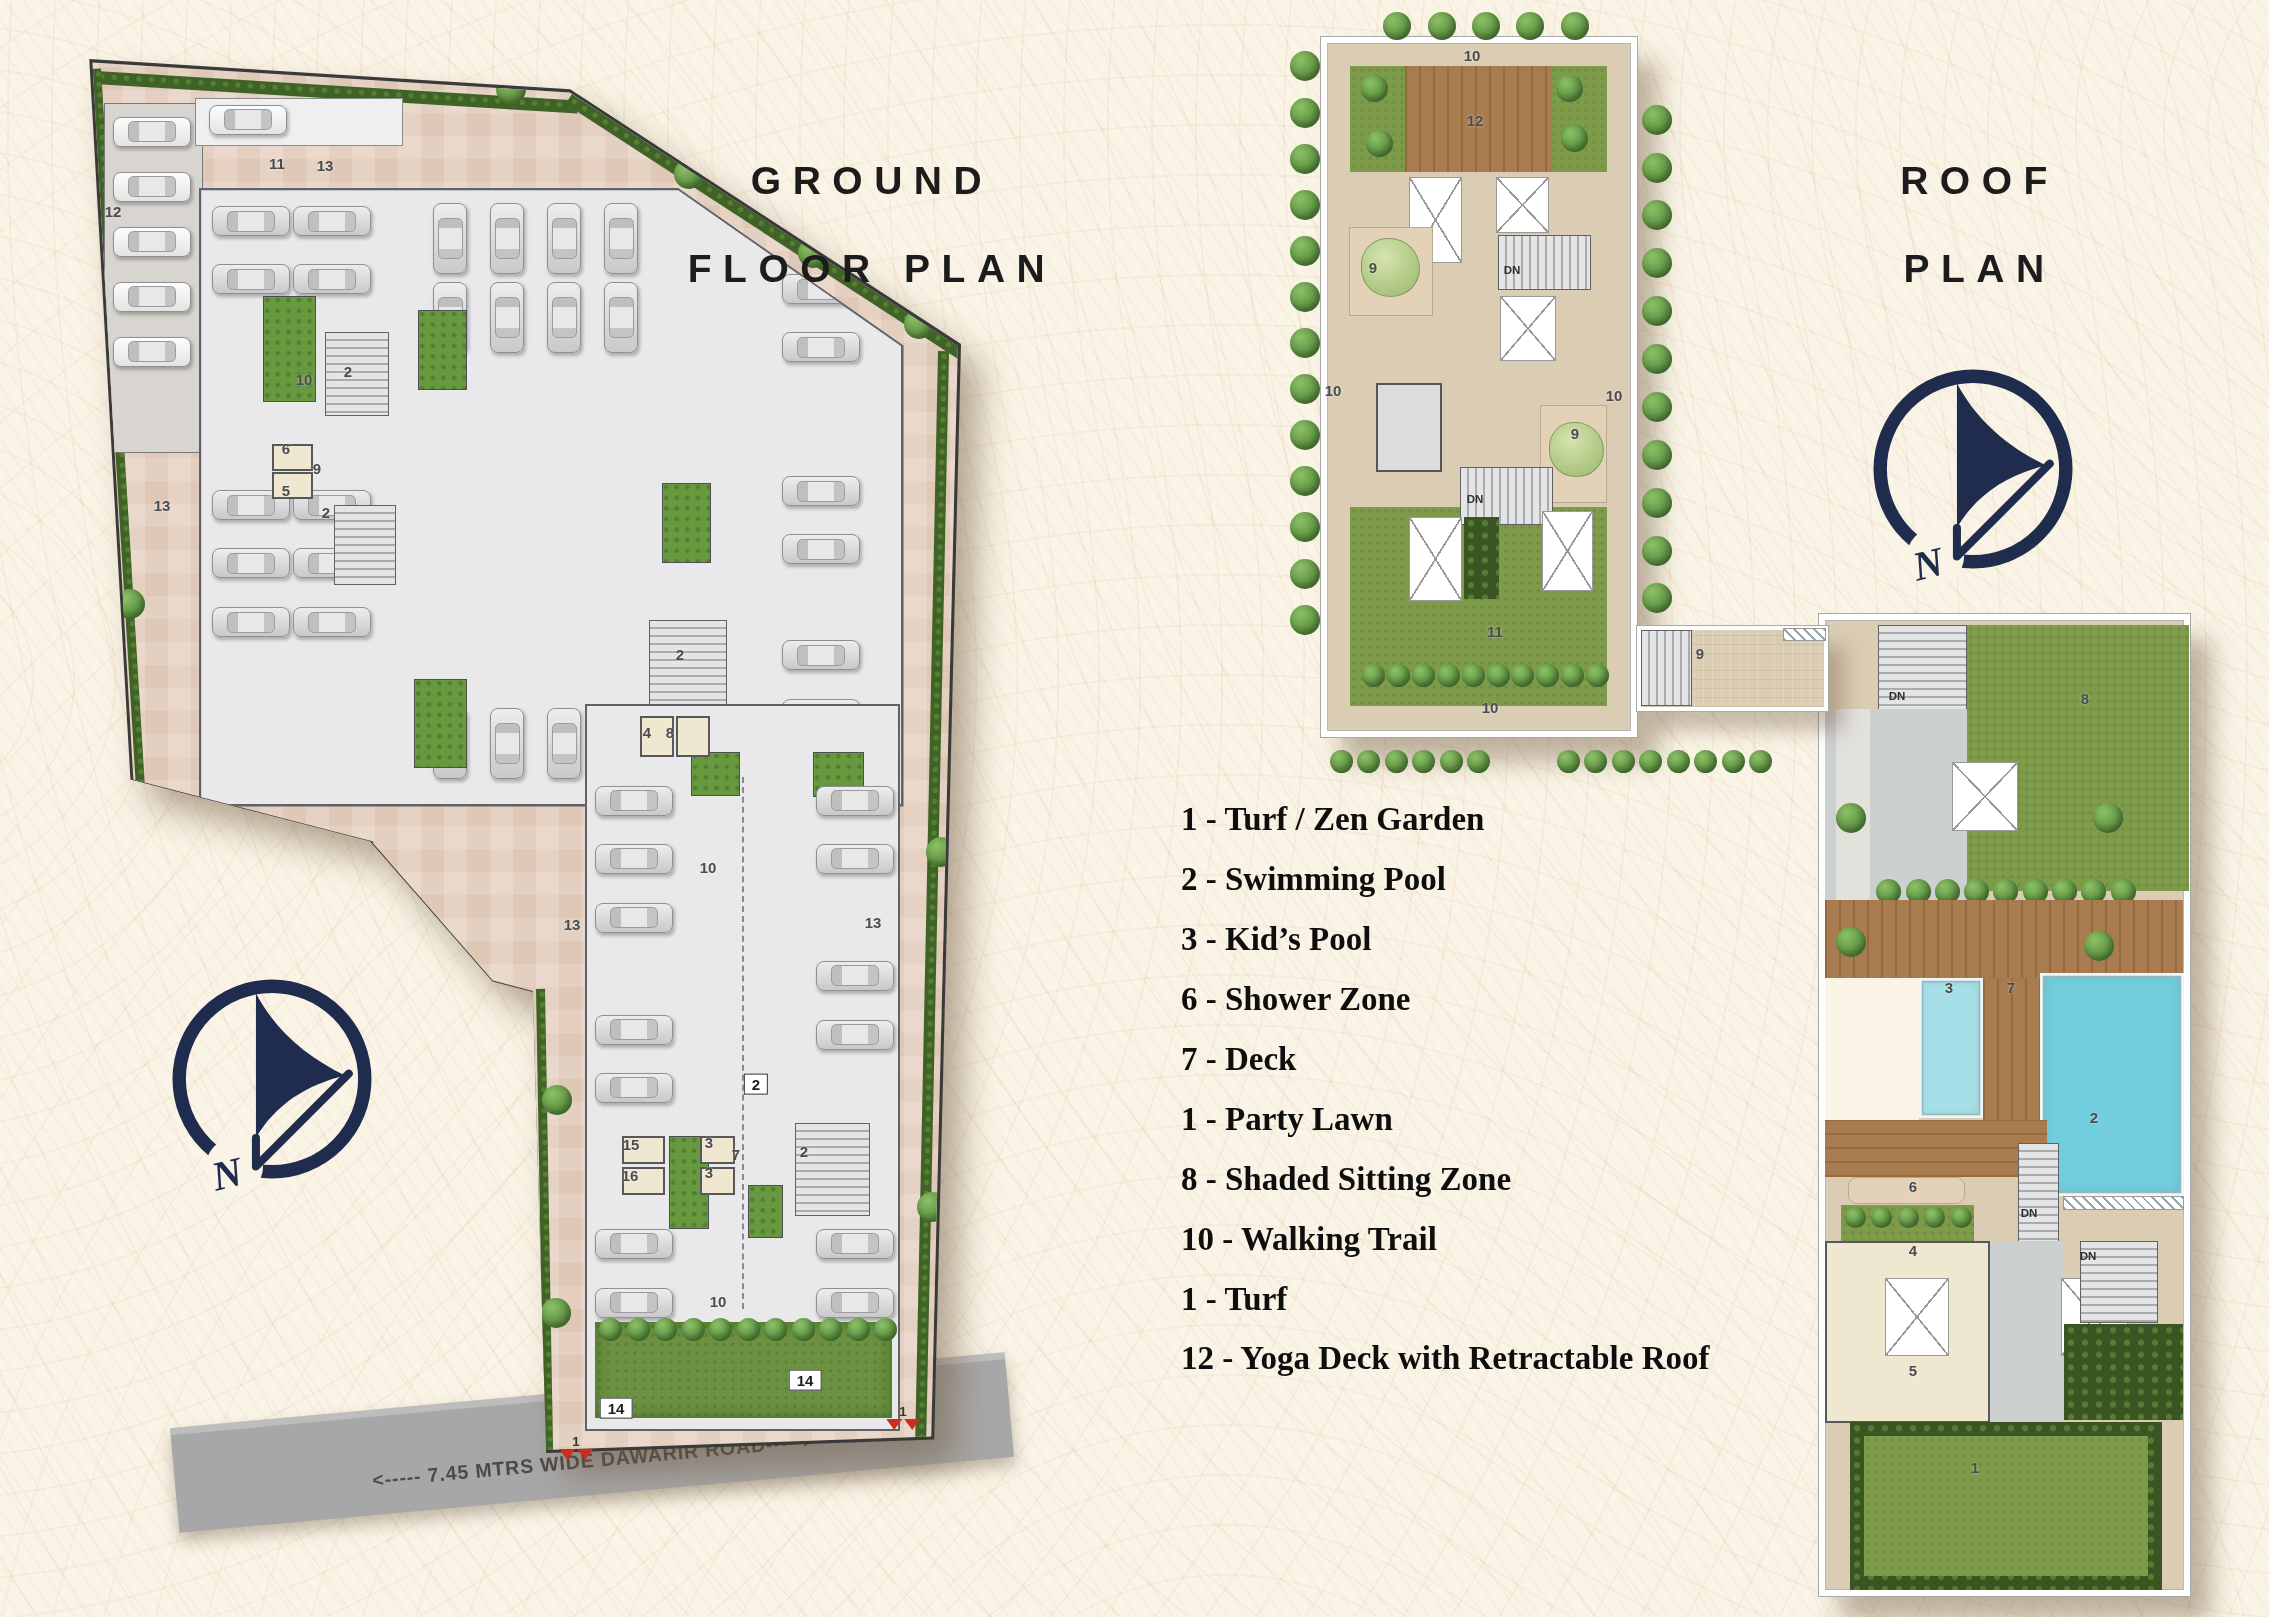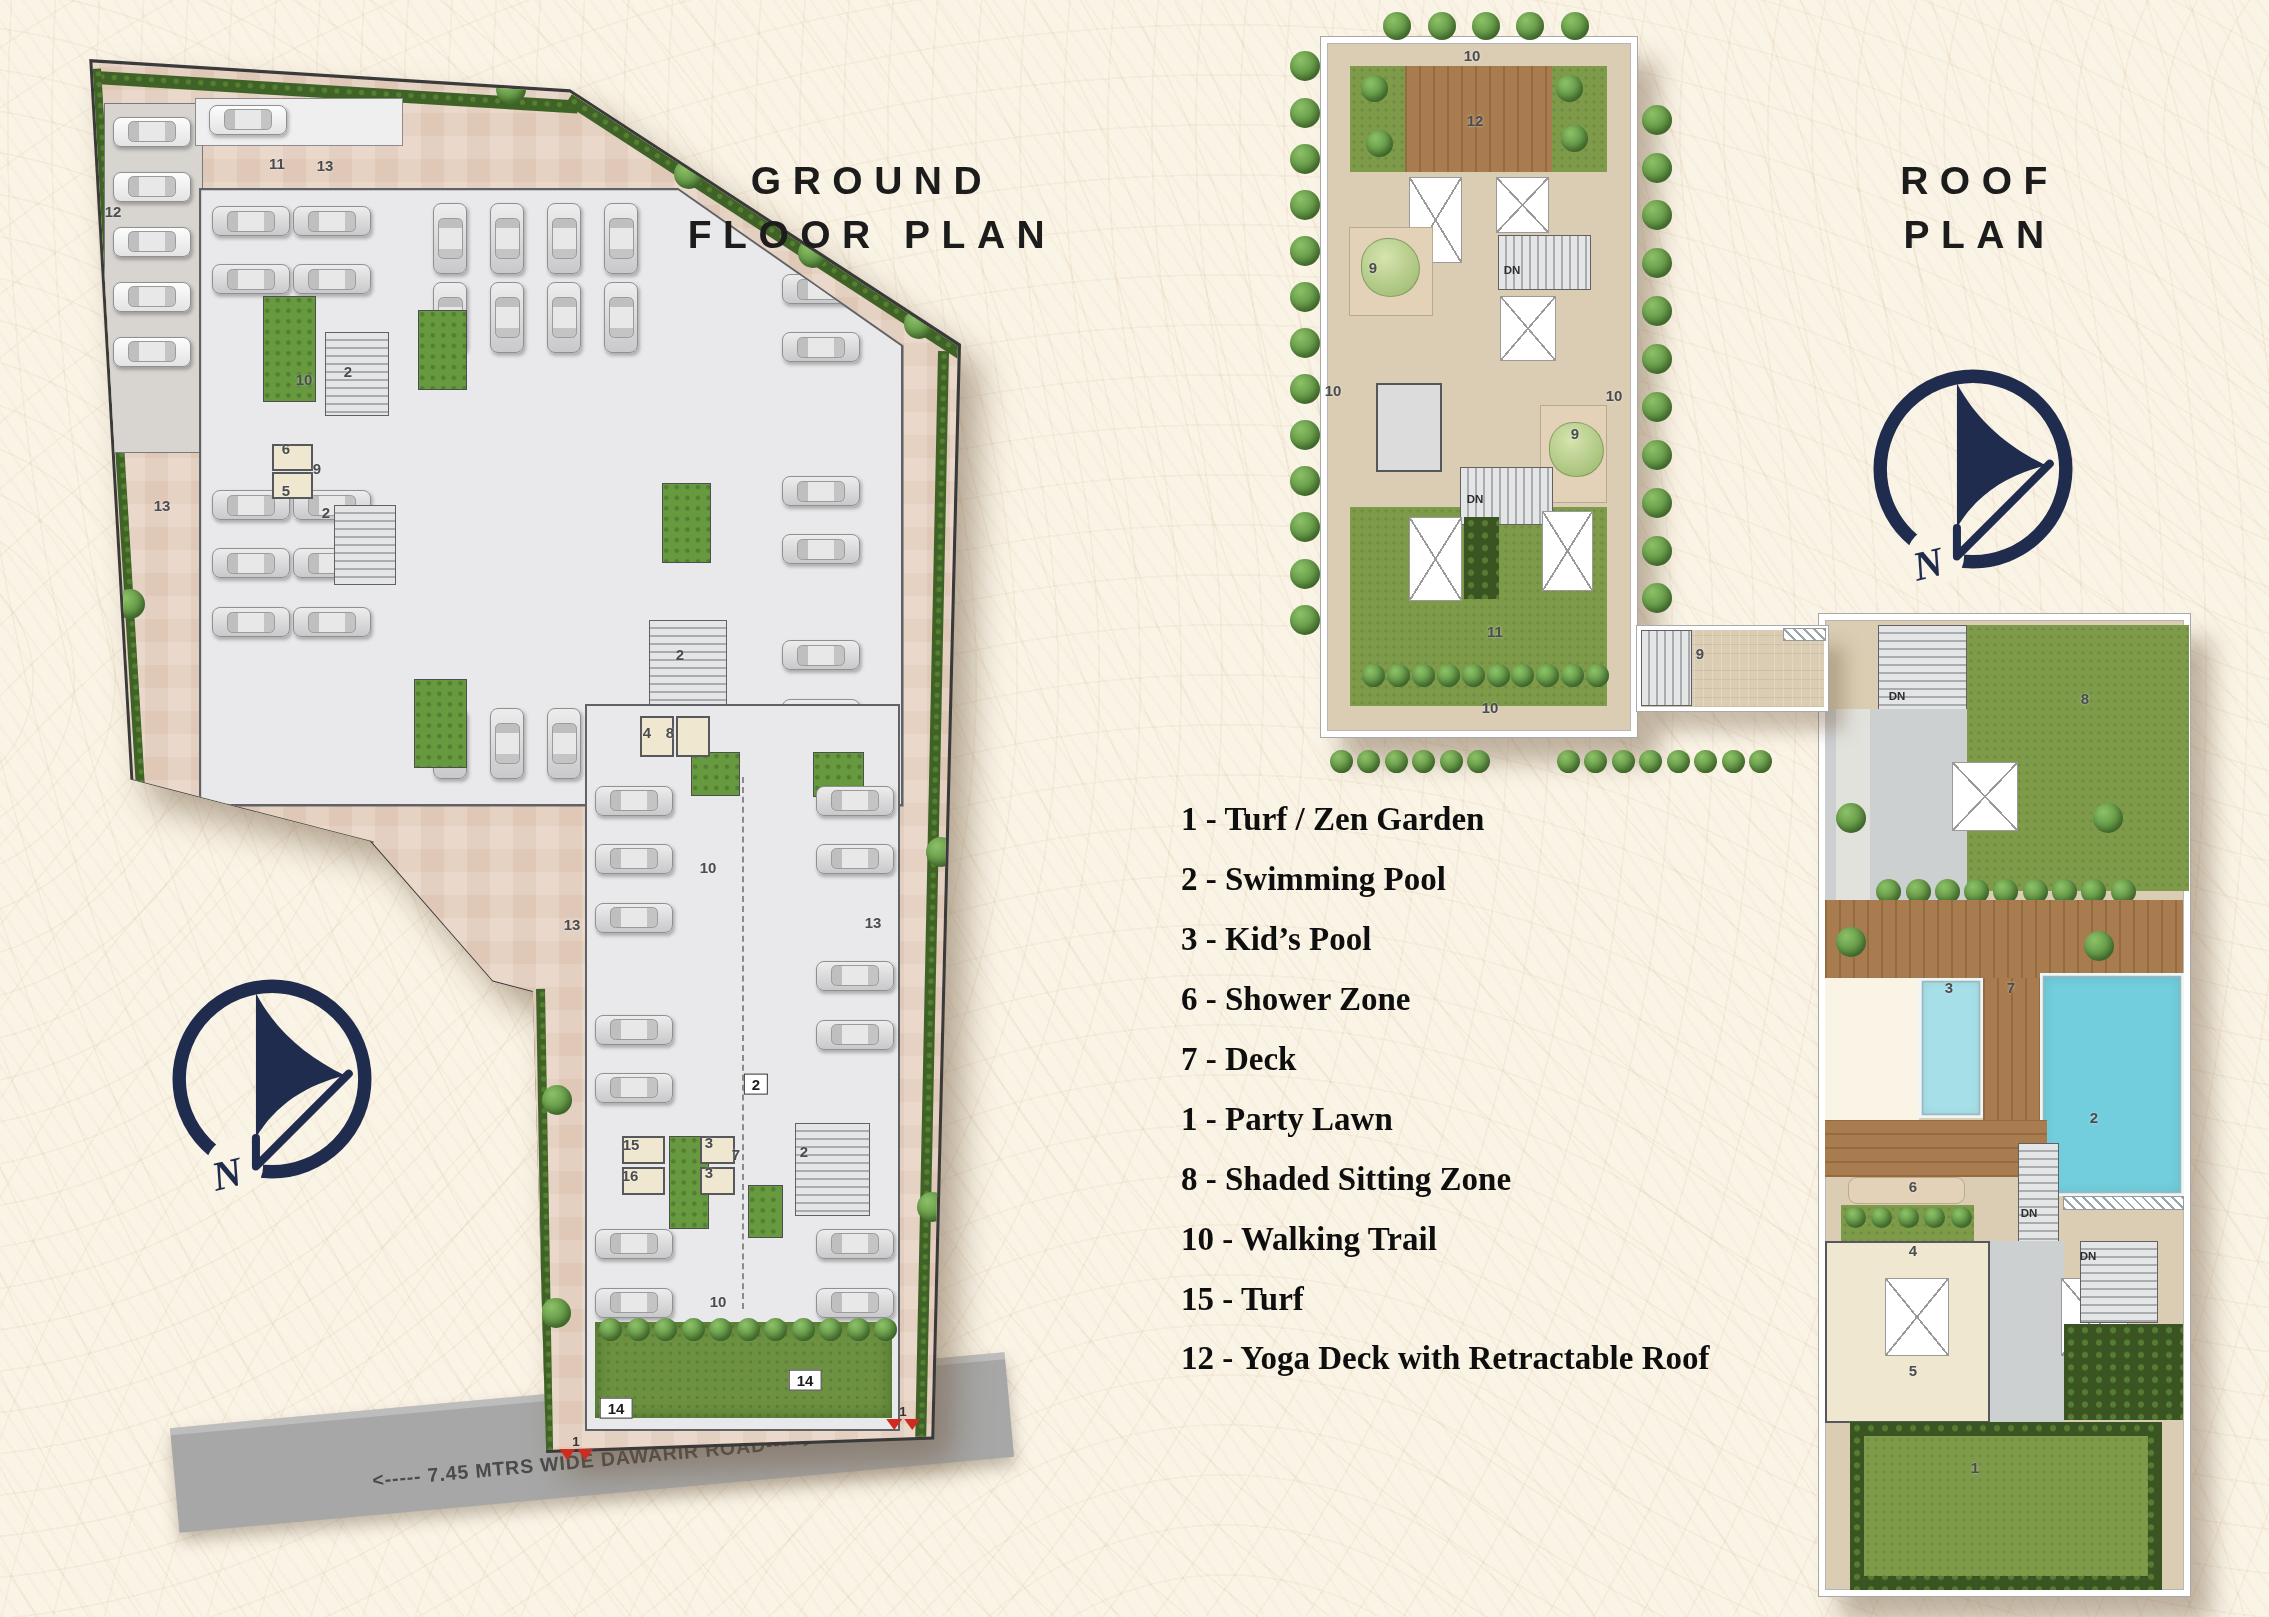--- a/index.html
+++ b/index.html
@@ -88,21 +88,21 @@
   .dnlab{position:absolute;transform:translate(-50%,-50%);font:700 11.5px "Liberation Sans",sans-serif;color:#2e2e2e;white-space:nowrap;}
   .gate{position:absolute;transform:translate(-50%,-50%);display:flex;flex-direction:column;align-items:center;}
   .gate .num{font:700 13.3px "Liberation Sans",sans-serif;color:#333;}
   .gate .tri{display:flex;}
   .gate .tri i{width:0;height:0;border-left:8.9px solid transparent;border-right:8.9px solid transparent;
       border-top:11.5px solid #CF2C20;margin:0 0.9px;display:block;}
 
   
   .title{position:absolute;z-index:3;text-align:center;color:#1c1c1c;
       font-family:"Liberation Sans",sans-serif;font-weight:700;font-size:39px;letter-spacing:11.5px;line-height:1;}
-  .title .l2{margin-top:15px;}
+  .title .l2{margin-top:49px;}
   .legend{position:absolute;left:1181px;top:800px;width:621px;z-index:3;}
   .legend-item{font-family:"Liberation Serif",serif;font-weight:700;font-size:33px;color:#0e0e0e;
       line-height:1.18;margin-bottom:21px;}
   .compass{position:absolute;z-index:4;}
   .cN{font:italic 700 46px "Liberation Serif",serif;fill:#1F2C4D;}
 </style>
 </head>
 <body>
 
 <div class="canvas">
@@ -363,21 +363,21 @@
 
   <div class="legend" id="legend">
       <div class="legend-item">1 - Turf / Zen Garden</div>
       <div class="legend-item">2 - Swimming Pool</div>
       <div class="legend-item">3 - Kid’s Pool</div>
       <div class="legend-item">6 - Shower Zone</div>
       <div class="legend-item">7 - Deck</div>
       <div class="legend-item">1 - Party Lawn</div>
       <div class="legend-item">8 - Shaded Sitting Zone</div>
       <div class="legend-item">10 - Walking Trail</div>
-      <div class="legend-item">15 - Turf</div>
+      <div class="legend-item">1 - Turf</div>
       <div class="legend-item">12 - Yoga Deck with Retractable Roof</div>
     </div>
 
   <svg class="compass" style="left:156px;top:963px;" width="232" height="232" viewBox="0 0 260 260">
     <circle cx="130" cy="130" r="104" fill="none" stroke="#1F2C4D" stroke-width="15"></circle>
     <circle cx="88" cy="228" r="32" fill="#FAF4E6"></circle>
     <path d="M112,34 L112,196 C134,158 170,136 212,126 C170,106 134,76 112,34 Z" fill="#1F2C4D"></path>
     <path d="M112,196 L112,228 L216,124" fill="none" stroke="#1F2C4D" stroke-width="9" stroke-linecap="round" stroke-linejoin="round"></path>
     <text class="cN" x="64" y="252" transform="rotate(-14 80 240)">N</text>
   </svg>

